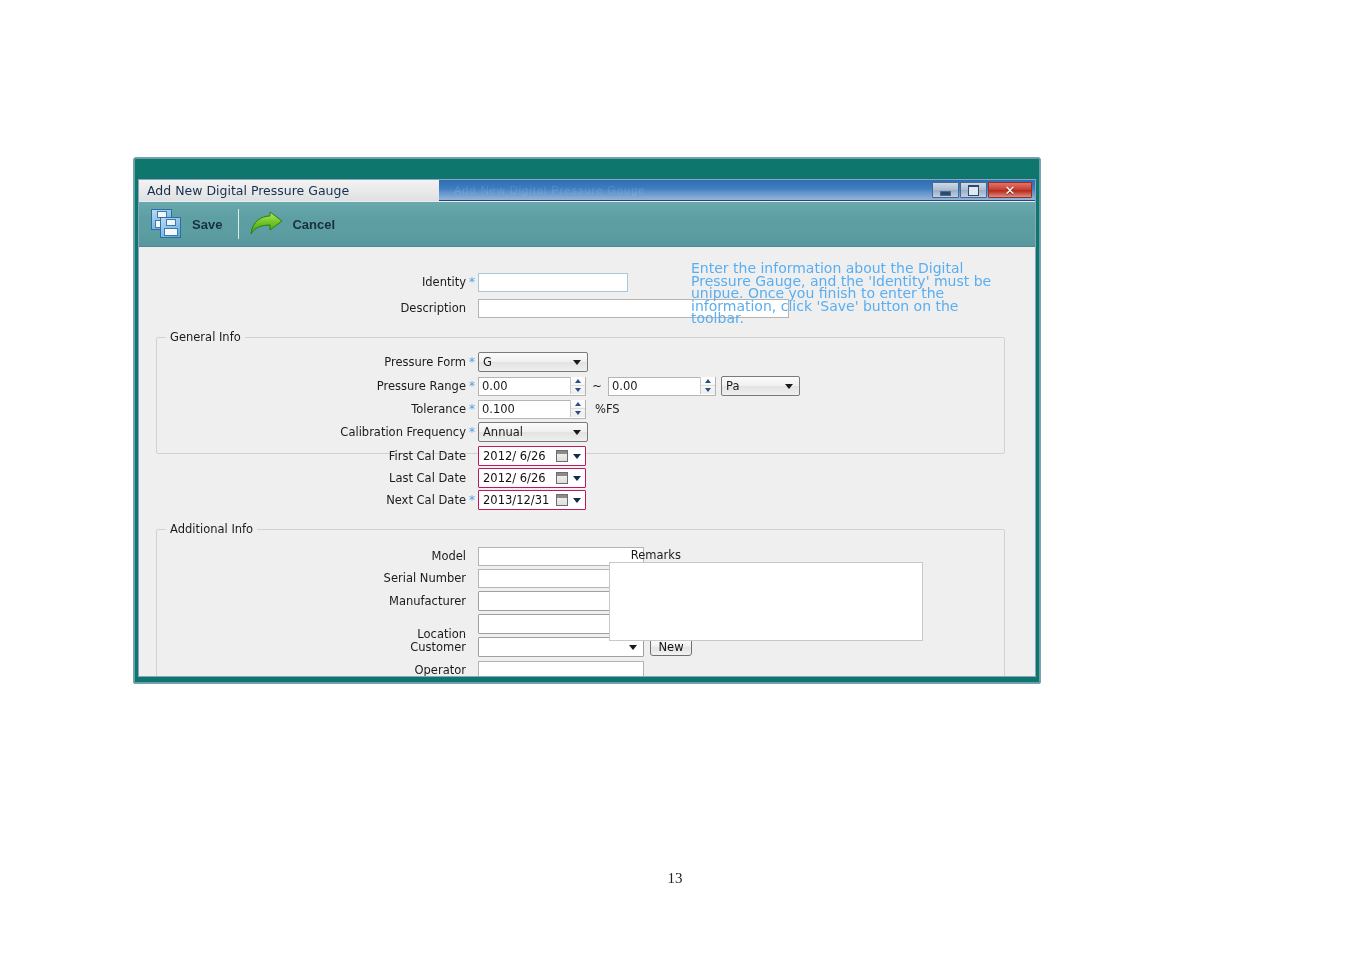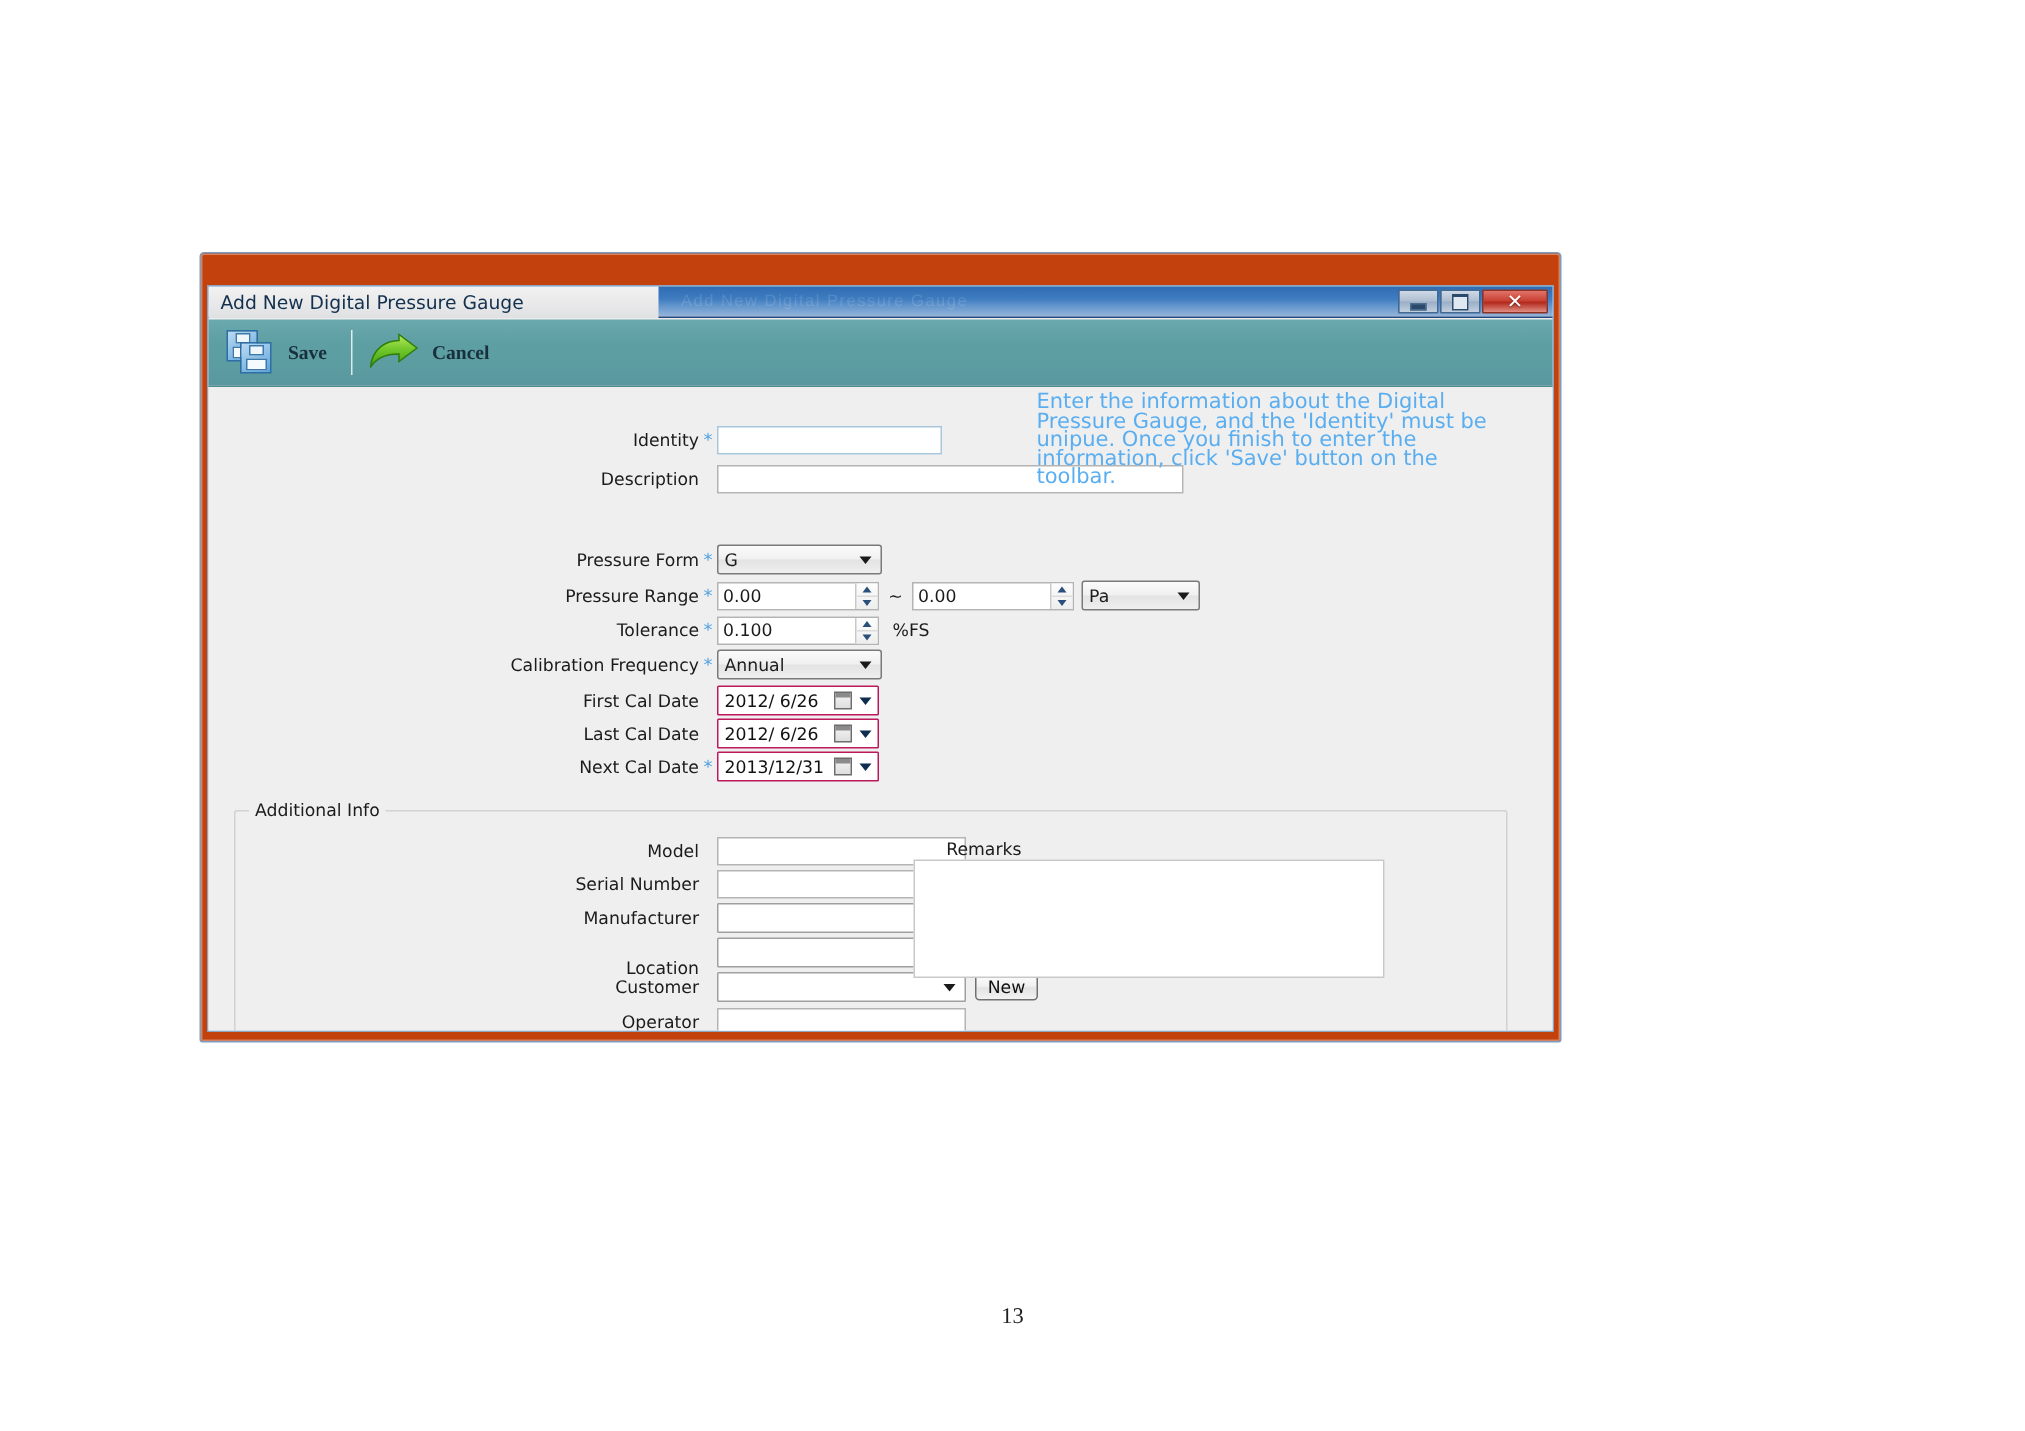--- a/index.html
+++ b/index.html
@@ -12,24 +12,24 @@
     height: 954px;
     position: relative;
     font-family: "Liberation Sans", sans-serif;
     overflow: hidden;
   }
 
   
   #app-window {
     position: absolute;
     left: 133px;
-    top: 168px;
+    top: 157px;
     width: 908px;
     height: 527px;
-    background: #c2410c;
+    background: #0f766e;
     border: 1px solid #7f9bc0;
     border-radius: 3px 3px 2px 2px;
     box-sizing: border-box;
     box-shadow: 0 0 0 1px rgba(255,255,255,0.35) inset;
   }
   #window-inner {
     position: absolute;
     left: 4px;
     top: 21px;
     right: 4px;
@@ -141,21 +141,21 @@
     align-items: center;
     height: 40px;
     padding: 0 10px 0 4px;
     cursor: default;
   }
   .tb-label {
     font-size: 13px;
     font-weight: bold;
     color: #18303c;
     margin-left: 9px;
-    font-family: Liberation Serif, serif;
+    font-family: Liberation Sans, sans-serif;
   }
   .tb-sep {
     width: 1px;
     height: 30px;
     background: rgba(255,255,255,0.8);
     margin: 0 6px;
   }
   .save-icon { position: relative; width: 32px; height: 30px; }
   .save-icon .disk {
     position: absolute;
@@ -483,20 +483,23 @@
       </div>
 
       <div class="abs" style="left:157px; top:50px; width:520px;">
         <div class="row">
           <div class="lbl" style="width:170px;">Description</div>
           <div class="noreq"></div>
           <input class="txt" type="text" style="width: 311px;" value="">
         </div>
       </div>
 
+      <div class="groupbox" style="left:17px; top:90px; width:849px; height:117px;">
+        <div class="group-title">General Info</div>
+      </div>
 
       <div class="abs" style="left:157px; top:104px;">
         <div class="row">
           <div class="lbl" style="width:170px;">Pressure Form</div>
           <div class="req">*</div>
           <div class="combo" style="width:110px;">
             <span>G</span>
             <span class="arrow"></span>
           </div>
         </div>

